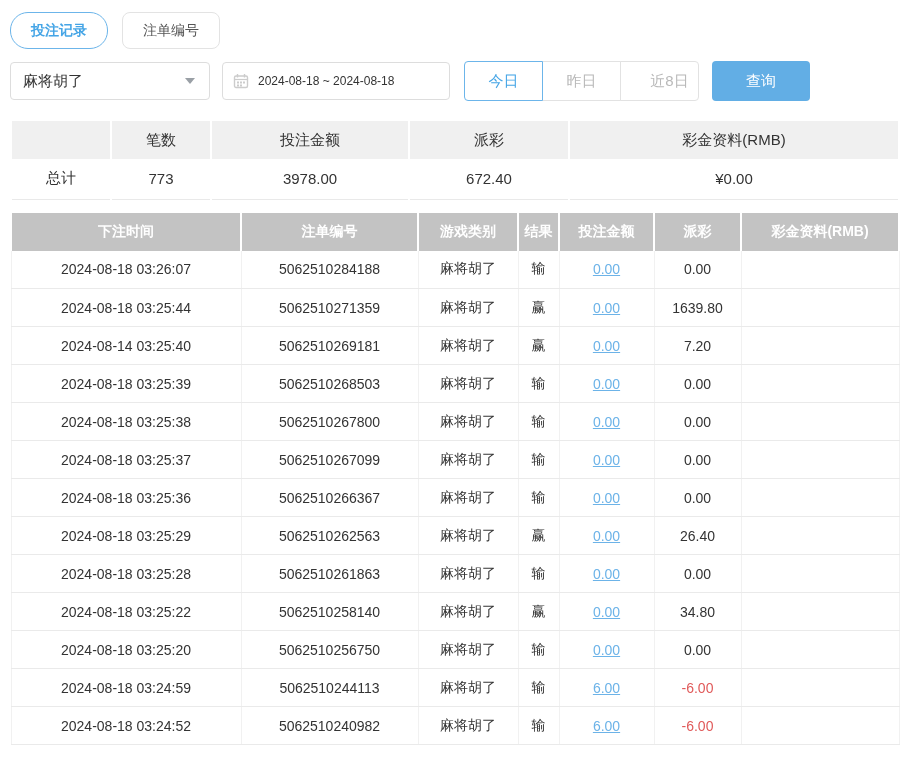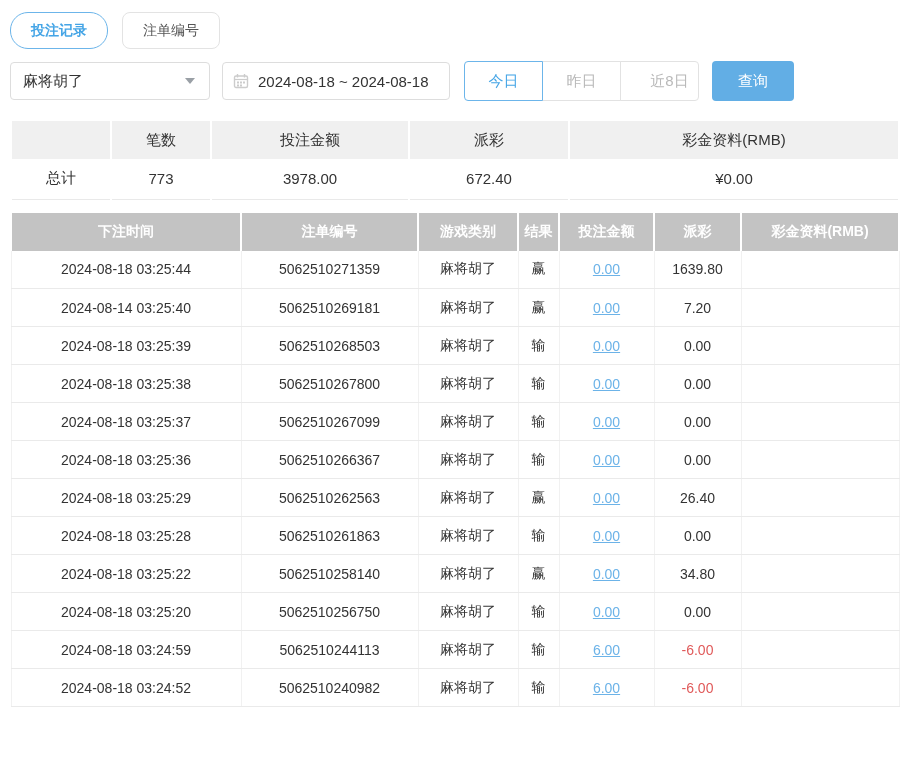--- a/index.html
+++ b/index.html
@@ -15,31 +15,31 @@
   .tab.inactive { border: 1px solid #e3e3e3; color: #555; border-radius: 8px; }
 
   
   .controls { display: flex; align-items: center; margin-top: 12px; height: 40px; }
   .select { width: 200px; height: 38px; border: 1px solid #ddd; border-radius: 4px;
             display: flex; align-items: center; justify-content: space-between;
             padding: 0 14px 0 12px; font-size: 15px; color: #333; cursor: pointer; }
   .caret { width: 0; height: 0; border-left: 5px solid transparent; border-right: 5px solid transparent;
            border-top: 6px solid #9aa0a6; }
   .datebox { margin-left: 12px; width: 228px; height: 38px; border: 1px solid #ddd; border-radius: 4px;
-             display: flex; align-items: center; gap: 9px; padding: 13px 10px; font-size: 15px; color: #333;
+             display: flex; align-items: center; gap: 9px; padding: 13px 10px; font-size: 12px; color: #333;
              cursor: pointer; }
   .cal-icon { flex: 0 0 auto; display: inline-flex; }
   .seg-group { display: flex; margin-left: 14px; }
   .seg { width: 79px; height: 40px; background: #fff; border: 1px solid #e2e2e2; margin-left: -1px;
          font-size: 15px; color: #b9b9b9; display: inline-flex; align-items: center; justify-content: center;
          cursor: pointer; position: relative; }
   .seg:first-child { margin-left: 0; border-radius: 4px 0 0 4px; }
   .seg:last-child { border-radius: 0 4px 4px 0; padding-left: 20px; }
   .seg.active { border-color: #6cb5ea; color: #45a5e6; z-index: 1; }
-  .search-btn { margin-left: 13px; width: 82px; height: 40px; background: #62aee5; color: #fff;
+  .search-btn { margin-left: 13px; width: 98px; height: 40px; background: #62aee5; color: #fff;
                 border: none; border-radius: 4px; font-size: 15px; cursor: pointer;
                 font-family: inherit; }
 
   
   table { border-collapse: collapse; table-layout: fixed; width: 888px; }
   .summary { margin-top: 20px; }
   .summary th { height: 38px; background: #f0f0f0; font-size: 15px; font-weight: normal;
                 color: #333; text-align: center; border-left: 2px solid #fff; border-right: 2px solid #fff; }
   .summary td { height: 40px; font-size: 15px; text-align: center;
                 border-bottom: 1px solid #e9e9e9; border-left: 2px solid #fff; border-right: 2px solid #fff; }
@@ -140,20 +140,29 @@
         <th>注单编号</th>
         <th>游戏类别</th>
         <th>结果</th>
         <th>投注金额</th>
         <th>派彩</th>
         <th>彩金资料(RMB)</th>
       </tr>
     </thead>
     <tbody>
         <tr>
+          <td>2024-08-18 03:26:07</td>
+          <td>5062510284188</td>
+          <td>麻将胡了</td>
+          <td>输</td>
+          <td><a class="bet-link">0.00</a></td>
+          <td>0.00</td>
+          <td></td>
+        </tr>
+        <tr>
           <td>2024-08-18 03:25:44</td>
           <td>5062510271359</td>
           <td>麻将胡了</td>
           <td>赢</td>
           <td><a class="bet-link">0.00</a></td>
           <td>1639.80</td>
           <td></td>
         </tr>
         <tr>
           <td>2024-08-14 03:25:40</td>

